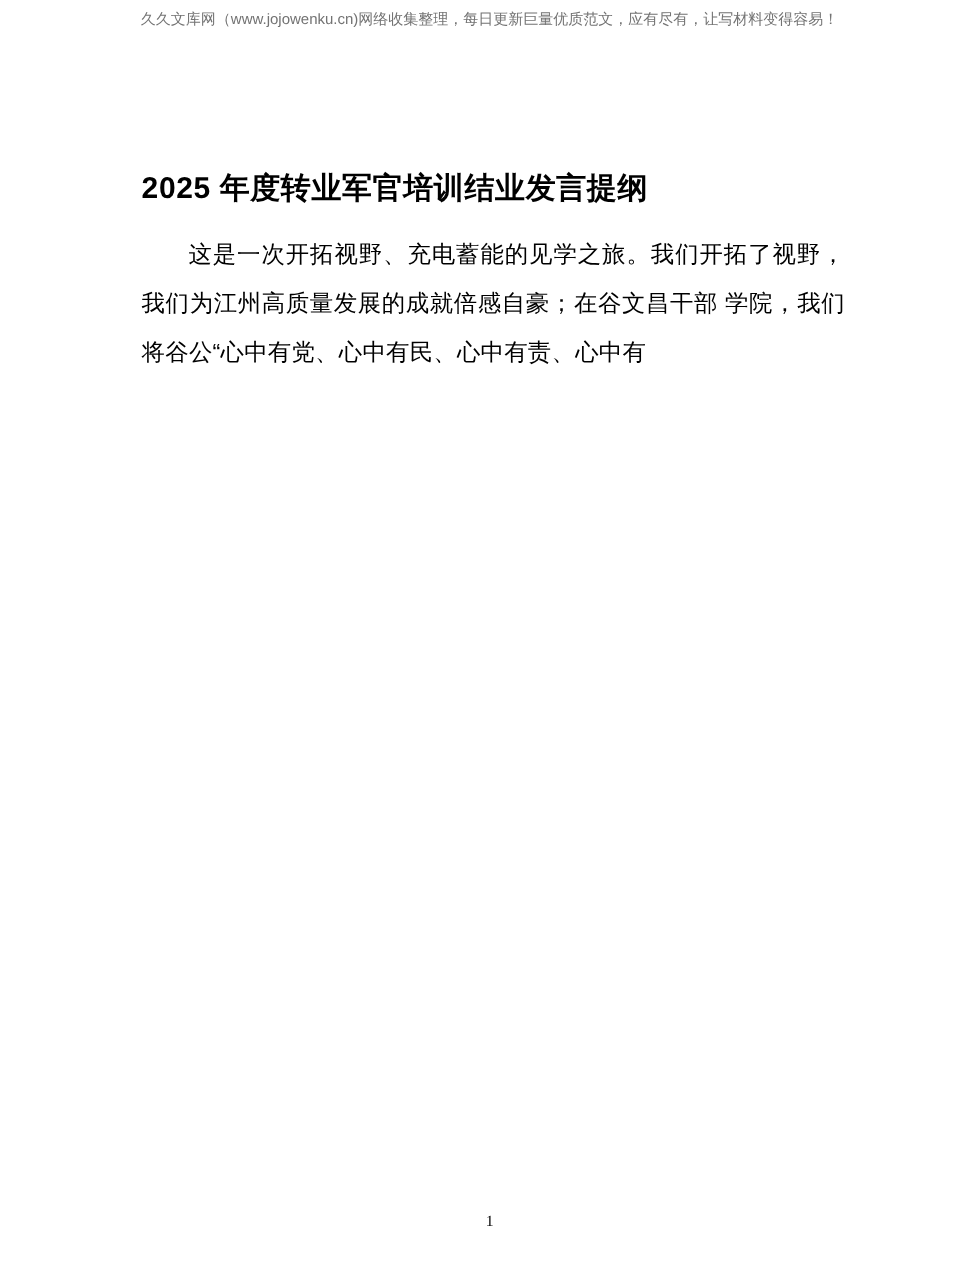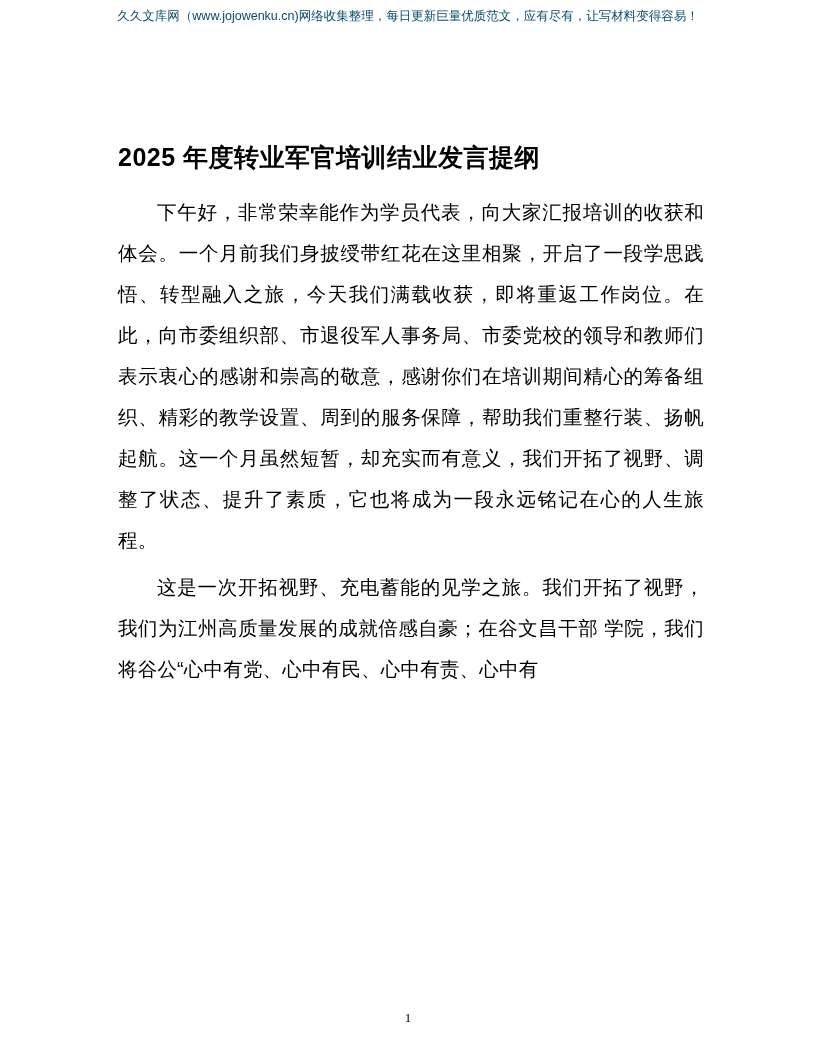--- a/index.html
+++ b/index.html
@@ -23,21 +23,21 @@
     position: relative;
   }
   .watermark {
     position: absolute;
     top: 8px;
     left: 0;
     width: 816px;
     text-align: center;
     font-family: "Liberation Sans", "DejaVu Sans", sans-serif;
     font-size: 12.5px;
-    color: #0c4a6e;
+    color: #737373;
     letter-spacing: 0px;
     white-space: nowrap;
   }
   .doc-body {
     position: absolute;
     top: 140px;
     left: 118px;
     width: 586px;
   }
   .doc-title {
@@ -83,21 +83,20 @@
 
 <div class="page">
 
   <div class="watermark">久久文库网（www.jojowenku.cn)网络收集整理，每日更新巨量优质范文，应有尽有，让写材料变得容易！</div>
 
   <div class="doc-body">
 
     <h1 class="doc-title">2025 年度转业军官培训结业发言提纲</h1>
 
 
-    <p class="para indent">下午好，非常荣幸能作为学员代表，向大家汇报培训的收获和体会。一个月前我们身披绶带红花在这里相聚，开启了一段学思践悟、转型融入之旅，今天我们满载收获，即将重返工作岗位。在此，向市委组织部、市退役军人事务局、市委党校的领导和教师们表示衷心的感谢和崇高的敬意，感谢你们在培训期间精心的筹备组织、精彩的教学设置、周到的服务保障，帮助我们重整行装、扬帆起航。这一个月虽然短暂，却充实而有意义，我们开拓了视野、调整了状态、提升了素质，它也将成为一段永远铭记在心的人生旅程。</p>
 
 
     <p class="para indent">这是一次开拓视野、充电蓄能的见学之旅。我们开拓了视野，我们为江州高质量发展的成就倍感自豪；在谷文昌干部 学院，我们将谷公“心中有党、心中有民、心中有责、心中有</p>
 
   </div>
 
   <div class="page-number">1</div>
 
 </div>
 

